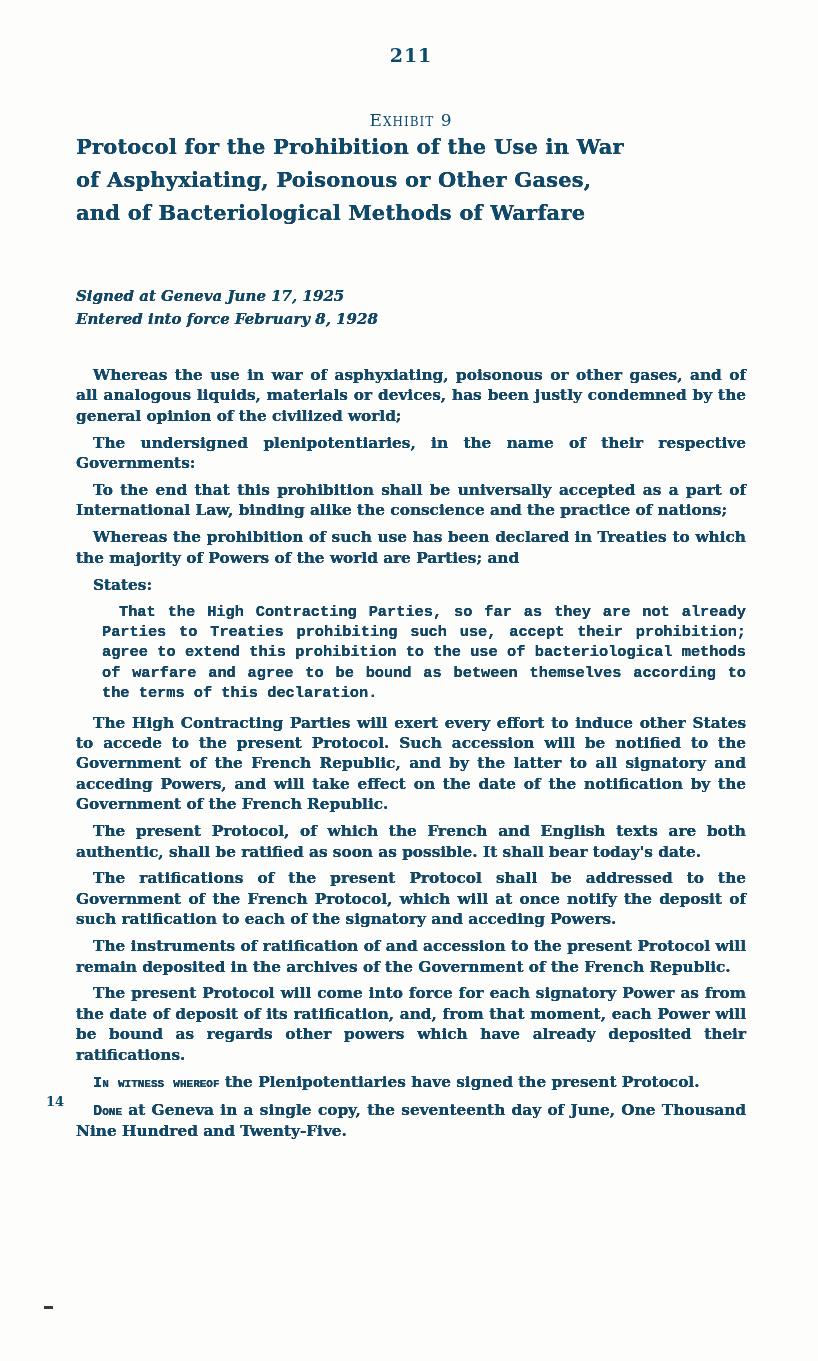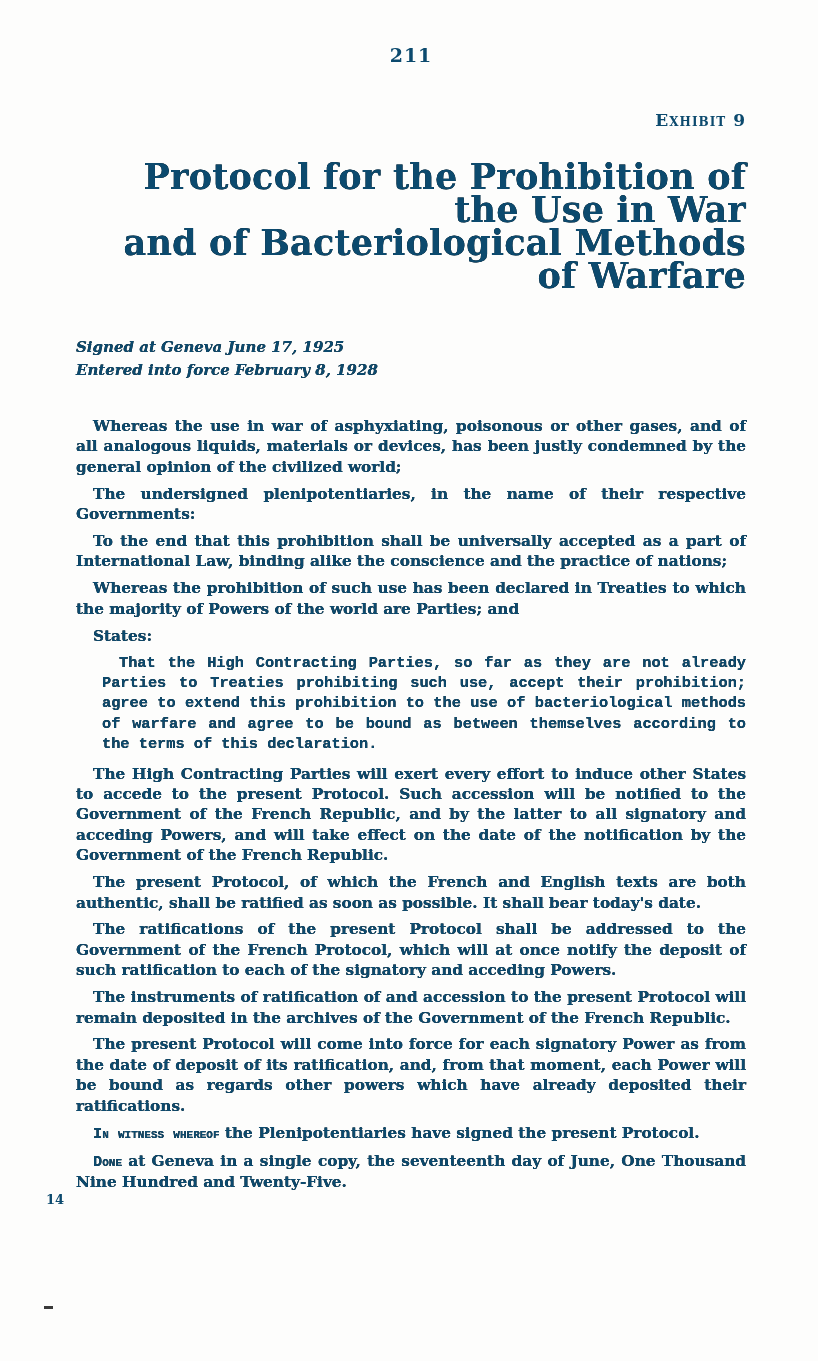--- a/index.html
+++ b/index.html
@@ -16,37 +16,36 @@
   .content { padding: 0 72px 0 76px; }
   .page-number {
     padding-top: 44px;
     text-align: center;
     font-size: 19px;
     font-weight: bold;
     letter-spacing: 1px;
   }
   .exhibit-label {
     margin-top: 44px;
-    text-align: right;
+    text-align: center;
     font-size: 17px;
-    font-weight: bold;
+    font-weight: normal;
     font-variant: small-caps;
     letter-spacing: 1px;
   }
   .doc-title {
-    margin-top: 30px;
-    text-align: right;
-    font-size: 35px;
+    text-align: left;
+    font-size: 21px;
     line-height: 33px;
     font-weight: bold;
     letter-spacing: 0.2px;
     text-shadow: 0 0 0.6px #000;
   }
   .sig-lines {
-    margin-top: 44px;
+    margin-top: 56px;
     font-size: 15px;
     line-height: 23px;
     font-weight: bold;
     font-style: italic;
     text-shadow: 0 0 0.5px #000;
   }
   .body-text {
     margin-top: 34px;
     font-size: 15.3px;
   }
@@ -61,21 +60,21 @@
   .body-text p.indent-block {
     margin-left: 26px;
     margin-top: 1px;
     margin-bottom: 9px;
     font-family: Liberation Mono, monospace;
   }
   .lead-caps { font-variant: small-caps; font-family: Liberation Mono, monospace; }
   .footer-mark {
     position: absolute;
     left: 46px;
-    top: 1192px;
+    top: 1094px;
     font-size: 13px;
     font-weight: bold;
   }
   .margin-dash {
     position: absolute;
     left: 44px;
     top: 1306px;
     width: 9px;
     height: 3px;
     background: #3a3a3a;
@@ -86,20 +85,21 @@
 
 <div class="page">
   <div class="content">
 
     <div class="page-number">211</div>
 
     <div class="exhibit-label">Exhibit 9</div>
 
     <div class="doc-title">
       <div>Protocol for the Prohibition of the Use in War</div>
+      <div>of Asphyxiating, Poisonous or Other Gases,</div>
       <div>and of Bacteriological Methods of Warfare</div>
     </div>
 
     <div class="sig-lines">
       <div>Signed at Geneva June 17, 1925</div>
       <div>Entered into force February 8, 1928</div>
     </div>
 
     <div class="body-text">
       <p><span>Whereas the use in war of asphyxiating, poisonous or other gases, and of all analogous liquids, materials or devices, has been justly condemned by the general opinion of the civilized world;</span></p>

